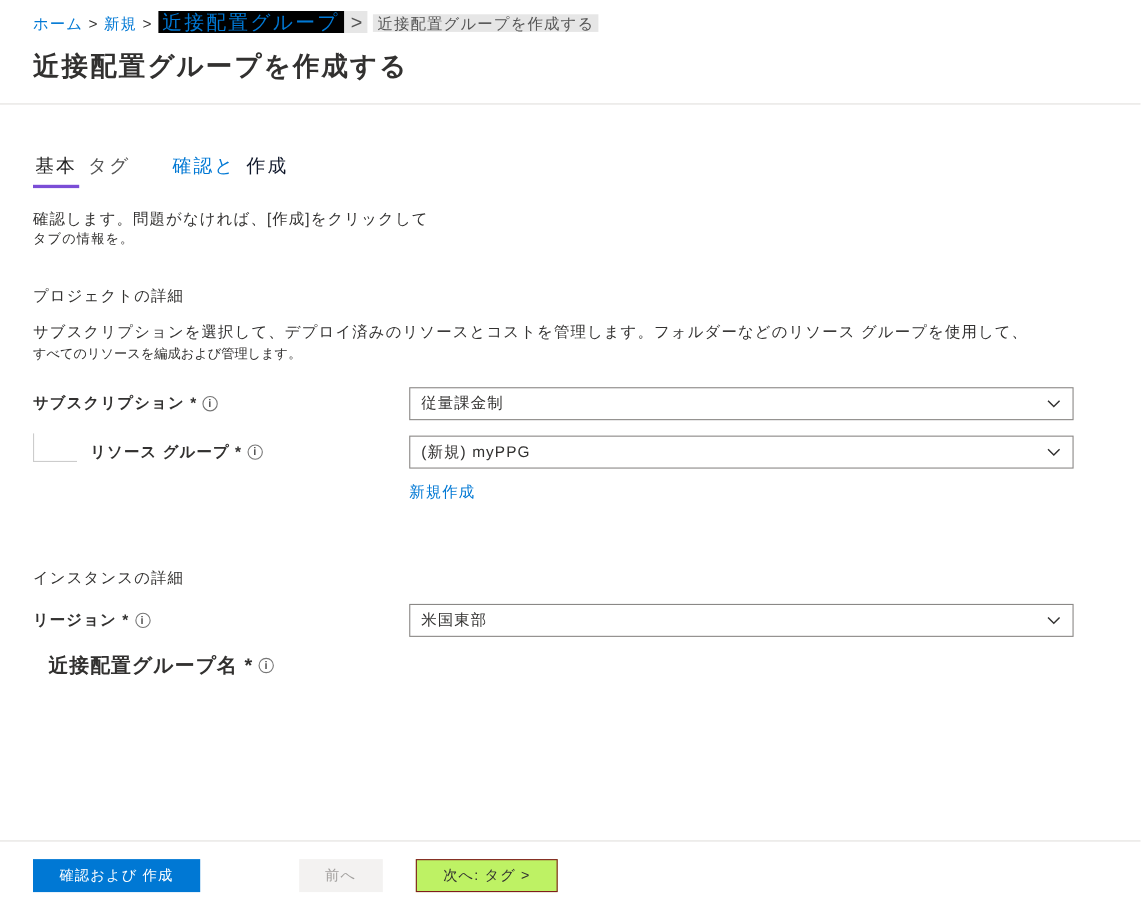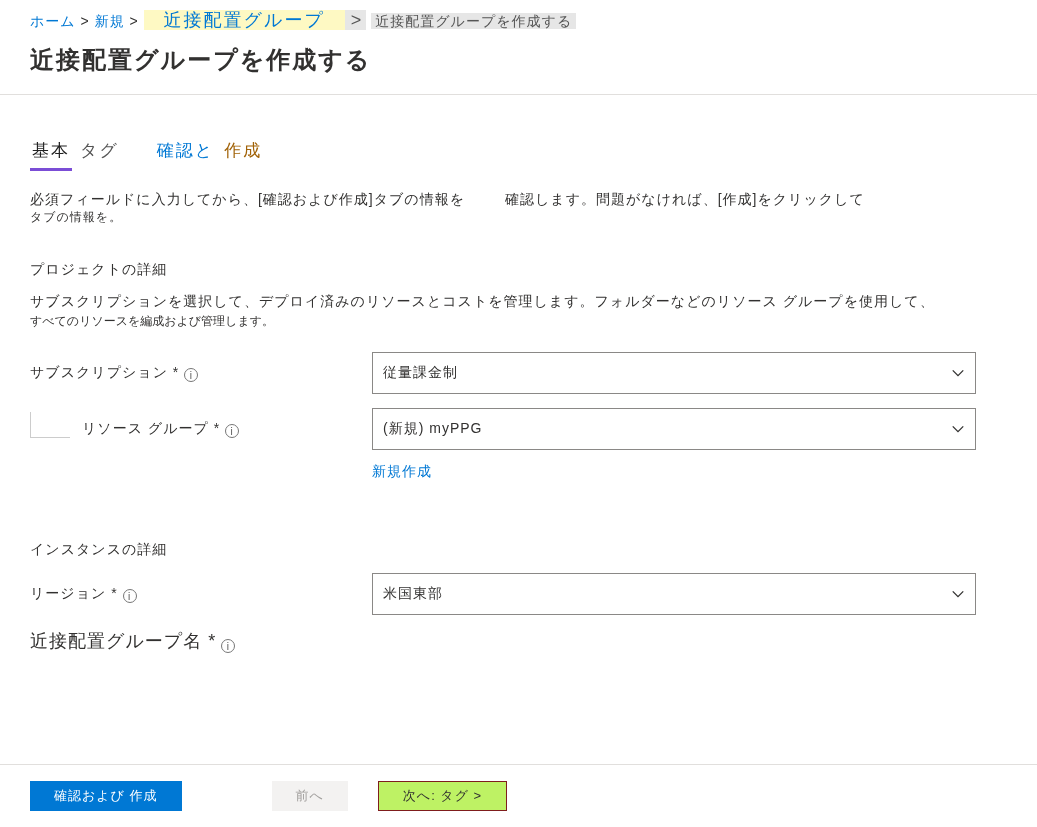--- a/index.html
+++ b/index.html
@@ -22,23 +22,23 @@
       color: #0078d4;
       text-decoration: none;
     }
     .crumb-last {
       color: #555;
       background: #e6e6e6;
       padding: 0 4px;
     }
     .crumb-ppg {
       color: #0078d4;
-      background: #fef9c3;
+      background: #000000;
       font-size: 18px;
-      padding: 0 20px;
+      padding: 0 4px;
       letter-spacing: 2px;
     }
     .crumb-ppg-chevron { color:#555; background:#e6e6e6; font-size:18px; padding:0 4px 0 0;}
     .page-title {
       font-size: 24px;
       font-weight: 600;
       padding: 8px 30px 18px 30px;
       letter-spacing: 2px;
       border-bottom: 1px solid #e1dfdd;
     }
@@ -63,21 +63,21 @@
       border-bottom: 3px solid #7b4dd6;
     }
     .tab-inactive {
       color: #555;
     }
     .tab-review-part1 {
       color: #0078d4;
       margin-left: 28px;
     }
     .tab-review-part2 {
-      color: #a16207;
+      color: #0f172a;
     }
     .description {
       font-size: 14px;
       letter-spacing: 1px;
       margin-bottom: 35px;
       max-width: 960px;
     }
     .desc-line { display: flex; justify-content: flex-start; gap: 40px; }
     .desc-left { flex: 0 0 auto; }
     .desc-right { flex: 0 0 auto; }
@@ -100,25 +100,27 @@
     .form-row {
       display: flex;
       align-items: center;
       margin-bottom: 14px;
     }
     .form-label {
       width: 342px;
       font-size: 14px;
       letter-spacing: 1px;
       display: flex;
-      align-items: flex-end;
+      align-items: center;
       gap: 5px;
+      font-weight: bold;
     }
     .form-label-big {
       font-size: 18px;
+      margin-left: 14px;
     }
     .indent-marker {
       display: inline-block;
       width: 40px;
       height: 26px;
       border-left: 1px solid #ccc;
       border-bottom: 1px solid #ccc;
       margin-right: 12px;
       margin-top: -14px;
     }
@@ -130,21 +132,21 @@
       width: 14px; height: 14px;
       border: 1px solid #777;
       border-radius: 50%;
       font-size: 10px;
       color: #555;
     }
     .select-box {
       flex: 1;
       max-width: 604px;
       border: 1px solid #8a8886;
-      height: 42px;
+      height: 30px;
       display: flex;
       align-items: center;
       justify-content: space-between;
       padding: 0 10px;
       font-size: 14px;
       background: #fff;
       letter-spacing: 1px;
       cursor: pointer;
     }
     .select-box.valid { border-color: #6b3fa0; }
@@ -214,21 +216,20 @@
     <div class="tab tab-active">基本</div>
     <div class="tab tab-inactive">タグ</div>
     <div class="tab tab-review-part1">
       <span>確認と</span>
     </div>
     <div class="tab tab-review-part2">作成</div>
   </div>
 
   <div class="description">
     <div class="desc-line">
-      <span class="desc-left">必須フィールドに入力してから、[確認および作成]タブの情報を</span>
       <span class="desc-right">確認します。問題がなければ、[作成]をクリックして</span>
     </div>
     <div class="desc-small">タブの情報を。</div>
   </div>
 
   <div class="section-header">プロジェクトの詳細</div>
   <div class="section-desc">サブスクリプションを選択して、デプロイ済みのリソースとコストを管理します。フォルダーなどのリソース グループを使用して、</div>
   <div class="section-desc-small">すべてのリソースを編成および管理します。</div>
 
   <div class="form-row">

